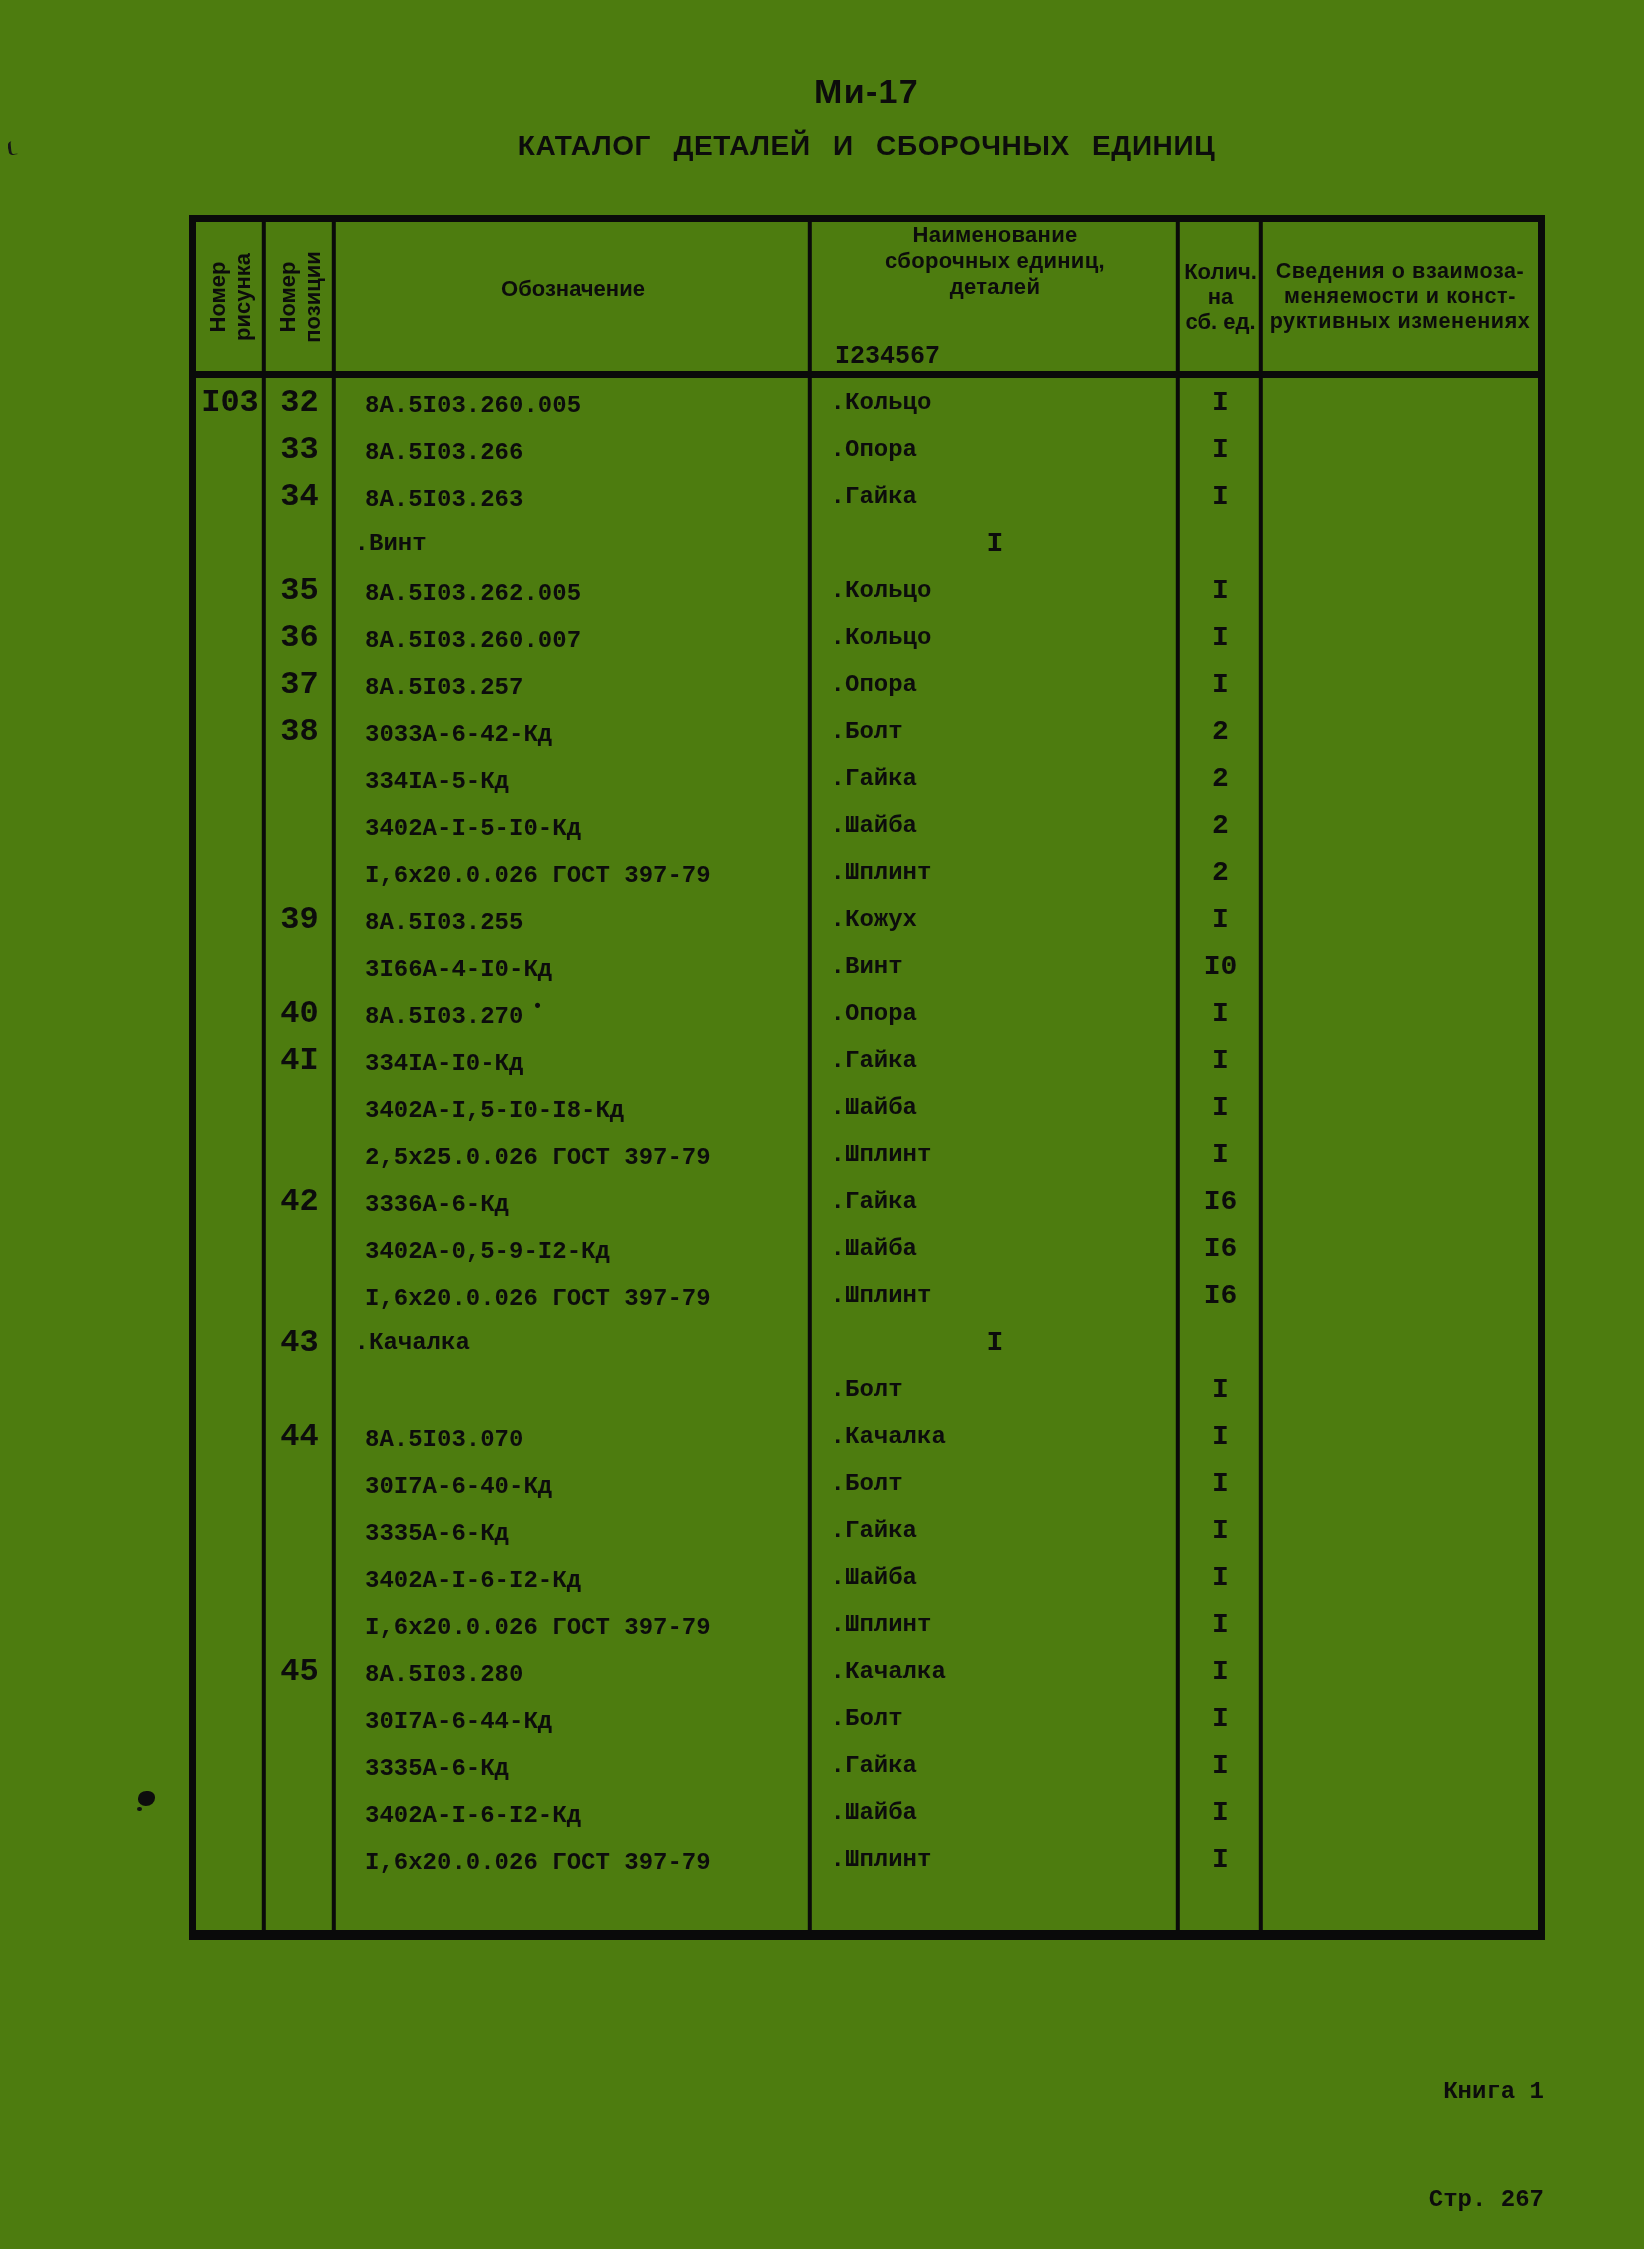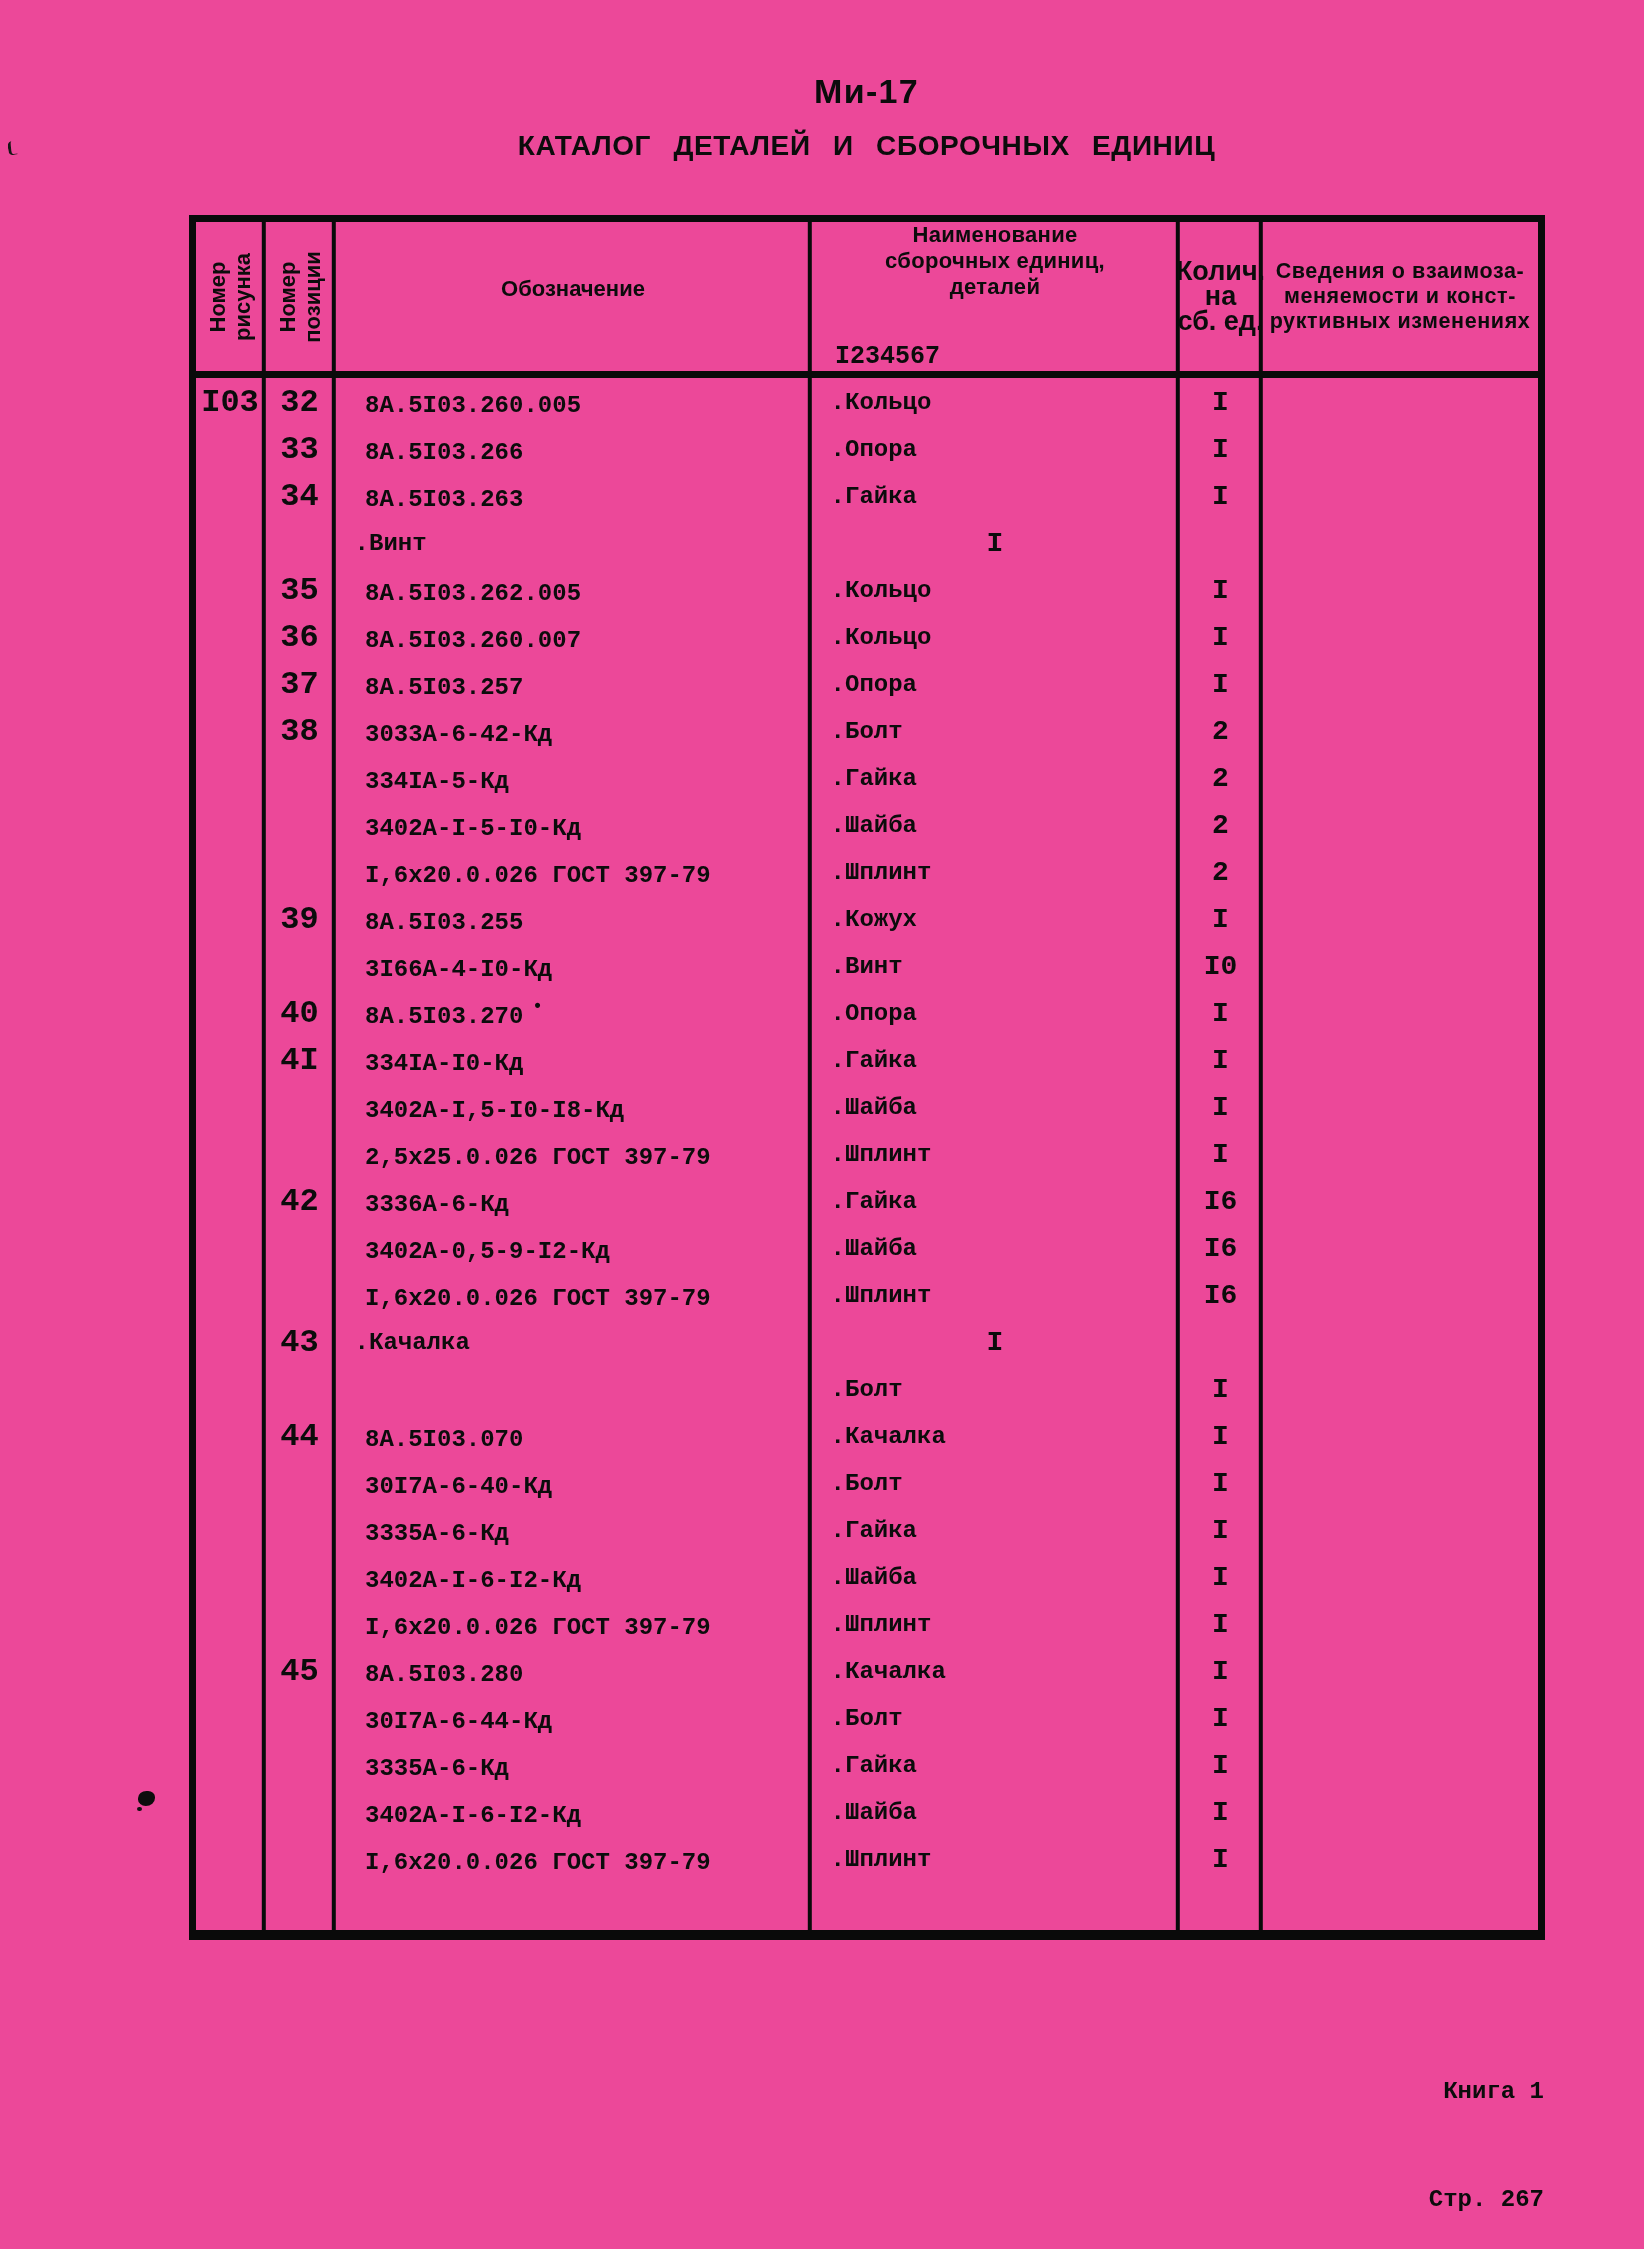--- a/index.html
+++ b/index.html
@@ -1,16 +1,16 @@
 <!DOCTYPE html>
 <html style="font-size:10px"><head>
 <meta charset="utf-8">
 <style>
   html,body{margin:0;padding:0;background:#d8d8d8;}
-  .page{position:relative;width:1645px;height:2250px;background:#ec4899;overflow:hidden;
+  .page{position:relative;width:1645px;height:2250px;background:#4d7c0f;overflow:hidden;
         font-family:"Liberation Mono","DejaVu Sans Mono",monospace;color:#0c0c0c;}
 
   
   .titles{position:absolute;left:0;top:72px;width:1733px;text-align:center;
           font-family:"Liberation Sans","DejaVu Sans",sans-serif;font-weight:bold;}
   .model{font-size:34px;letter-spacing:1.3px;}
   .doc-title{margin-top:19px;font-size:28px;letter-spacing:0.6px;word-spacing:14px;}
 
   
   .tbl{position:absolute;left:189px;top:215px;width:1356px;height:1725px;
@@ -23,21 +23,21 @@
   .thead{position:absolute;left:0;right:0;top:0;height:149px;border-bottom:7.6px solid #0a0a0a;
          font-family:"Liberation Sans","DejaVu Sans",sans-serif;font-weight:bold;}
   .th{display:flex;align-items:center;justify-content:center;text-align:center;}
   .th span{white-space:pre-line;}
   .rot span{transform:rotate(-90deg);font-size:22px;line-height:25px;display:block;}
   .th-des span{font-size:22px;transform:translateY(-7.6px);}
   .th-name{position:relative;align-items:flex-start;}
   .th-name .main{margin-top:0;font-size:22px;line-height:26px;letter-spacing:0.3px;}
   .th-name .sub{position:absolute;left:24px;bottom:0;white-space:nowrap;
                 font-family:"Liberation Mono","DejaVu Sans Mono",monospace;font-size:25px;}
-  .th-qty span{font-size:27px;line-height:25px;}
+  .th-qty span{font-size:22px;line-height:25px;}
   .th-notes span{font-size:21.5px;line-height:25px;letter-spacing:0.6px;}
 
   .tbody{position:absolute;left:0;right:0;top:157px;bottom:0;overflow:hidden;}
   .tr{height:47px;align-items:center;font-weight:bold;font-size:24px;}
   .td{overflow:visible;white-space:nowrap;}
   .c-fig{text-align:center;font-size:32px;}
   .c-pos{text-align:center;font-size:32px;}
   .c-des{padding-left:30px;}
   .c-name{padding-left:19.6px;}
   .c-qty{text-align:center;font-size:28px;}

